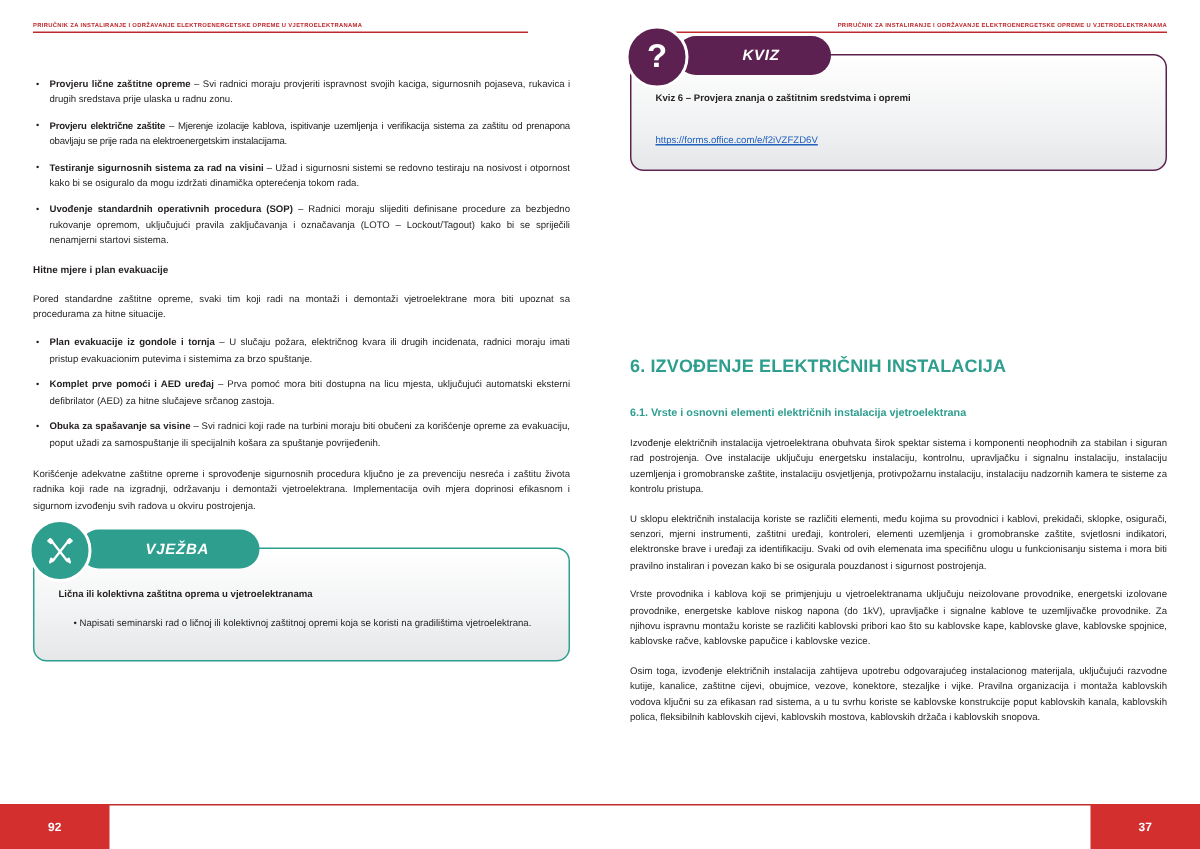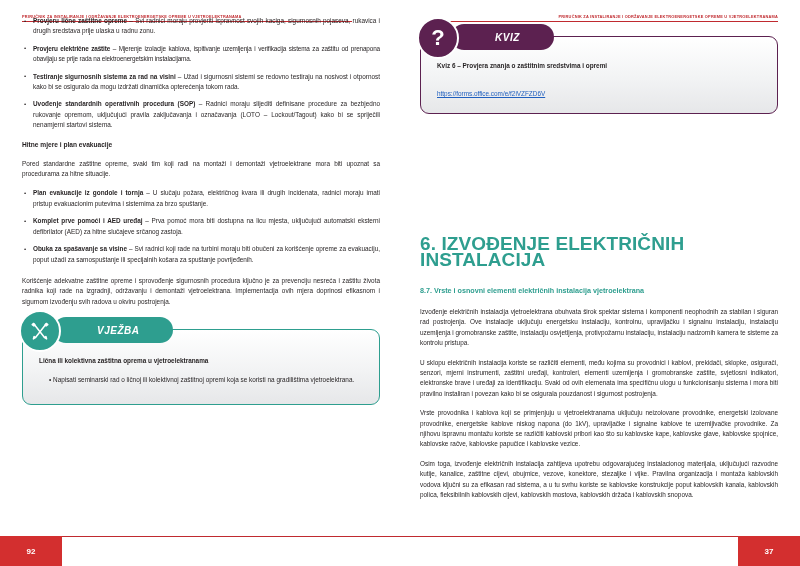--- a/index.html
+++ b/index.html
@@ -93,21 +93,21 @@
   .b { font-weight: 700; }
   .subhead {
     font-size: 6.6px;
     font-weight: 700;
     color: #231f20;
     margin: 0 0 9px 0;
     line-height: 10px;
   }
 
   
-  .left-content { padding-top: 16px; }
+  .left-content { padding-top: 52px; }
 
   
   .callout {
     position: relative;
     margin-top: 22px;
   }
   .callout-card {
     position: relative;
     border-radius: 9px 9px 9px 9px;
     border: 1.6px solid #2e9e8f;
@@ -189,21 +189,21 @@
     font-size: 6.4px;
     color: #1f5fbf;
     text-decoration: underline;
     line-height: 10px;
     display: inline-block;
   }
 
   
   .chapter-wrap { padding-top: 122px; }
   .chapter-title {
-    font-size: 19px;
+    font-size: 12px;
     font-weight: 700;
     color: #2e9e8f;
     line-height: 16px;
     margin: 0 0 17px 0;
     letter-spacing: 0.1px;
   }
   .chapter-title .cont { padding-left: 13px; display: block; }
   .section-title {
     font-size: 7.2px;
     font-weight: 700;
@@ -224,21 +224,21 @@
     position: absolute;
     top: 11px;
     height: 1.2px;
     background: #c02a2f;
   }
   .footer-left .footer-rule  { left: 62px; right: 0; }
   .footer-right .footer-rule { left: 0; right: 62px; }
   .folio {
     position: absolute;
     top: 11px;
-    width: 62px;
+    width: 73px;
     height: 30px;
     background: #d32f2f;
     color: #ffffff;
     font-size: 8px;
     font-weight: 700;
     display: flex;
     align-items: center;
     justify-content: center;
     text-align: center;
   }
@@ -336,21 +336,21 @@
           <div class="quiz-line">Kviz 6 – Provjera znanja o zaštitnim sredstvima i opremi</div>
           <a class="quiz-link" href="#">https://forms.office.com/e/f2iVZFZD6V</a>
         </div>
       </div>
 
       <div class="chapter-wrap">
         <h1 class="chapter-title">
           <span>6. IZVOĐENJE ELEKTRIČNIH INSTALACIJA</span>
         </h1>
 
-        <h2 class="section-title">8.7. Vrste i osnovni elementi električnih instalacija vjetroelektrana</h2>
+        <h2 class="section-title">6.1. Vrste i osnovni elementi električnih instalacija vjetroelektrana</h2>
 
         <p class="body-text">Izvođenje električnih instalacija vjetroelektrana obuhvata širok spektar sistema i komponenti neophodnih za stabilan i siguran rad postrojenja. Ove instalacije uključuju energetsku instalaciju, kontrolnu, upravljačku i signalnu instalaciju, instalaciju uzemljenja i gromobranske zaštite, instalaciju osvjetljenja, protivpožarnu instalaciju, instalaciju nadzornih kamera te sisteme za kontrolu pristupa.</p>
         <p class="body-text">U sklopu električnih instalacija koriste se različiti elementi, među kojima su provodnici i kablovi, prekidači, sklopke, osigurači, senzori, mjerni instrumenti, zaštitni uređaji, kontroleri, elementi uzemljenja i gromobranske zaštite, svjetlosni indikatori, elektronske brave i uređaji za identifikaciju. Svaki od ovih elemenata ima specifičnu ulogu u funkcionisanju sistema i mora biti pravilno instaliran i povezan kako bi se osigurala pouzdanost i sigurnost postrojenja.</p>
         <p class="body-text">Vrste provodnika i kablova koji se primjenjuju u vjetroelektranama uključuju neizolovane provodnike, energetski izolovane provodnike, energetske kablove niskog napona (do 1kV), upravljačke i signalne kablove te uzemljivačke provodnike. Za njihovu ispravnu montažu koriste se različiti kablovski pribori kao što su kablovske kape, kablovske glave, kablovske spojnice, kablovske račve, kablovske papučice i kablovske vezice.</p>
         <p class="body-text">Osim toga, izvođenje električnih instalacija zahtijeva upotrebu odgovarajućeg instalacionog materijala, uključujući razvodne kutije, kanalice, zaštitne cijevi, obujmice, vezove, konektore, stezaljke i vijke. Pravilna organizacija i montaža kablovskih vodova ključni su za efikasan rad sistema, a u tu svrhu koriste se kablovske konstrukcije poput kablovskih kanala, kablovskih polica, fleksibilnih kablovskih cijevi, kablovskih mostova, kablovskih držača i kablovskih snopova.</p>
       </div>
 
     </div>
 
     <div class="footer footer-right">

